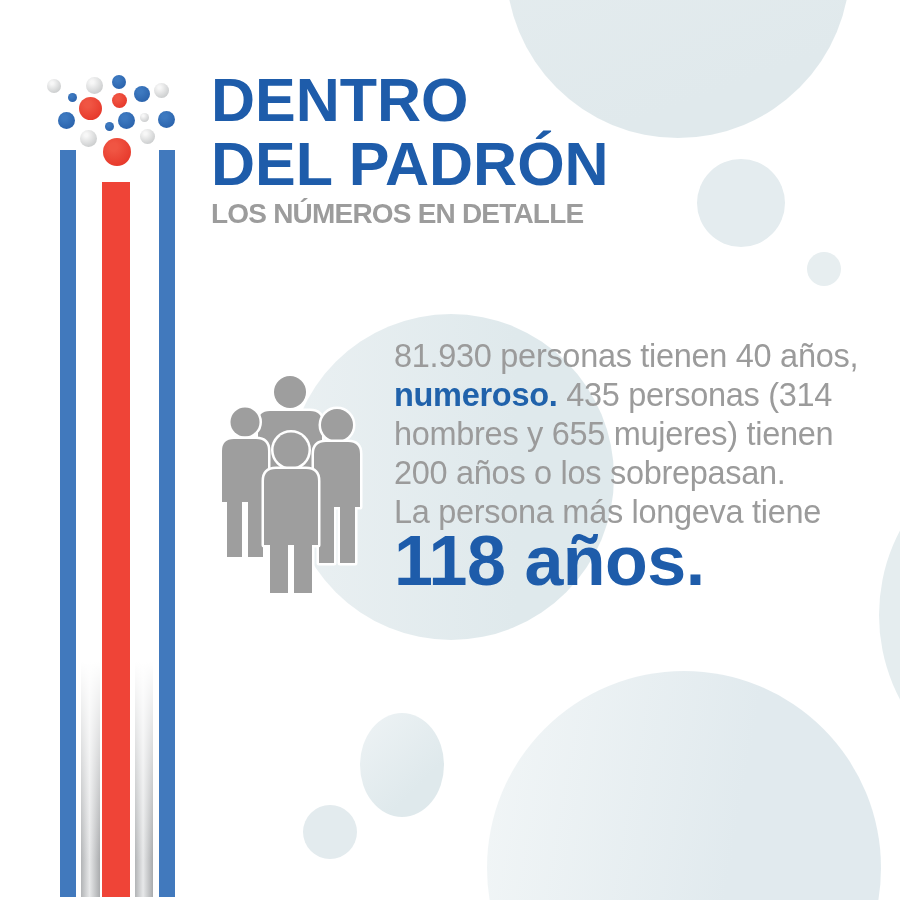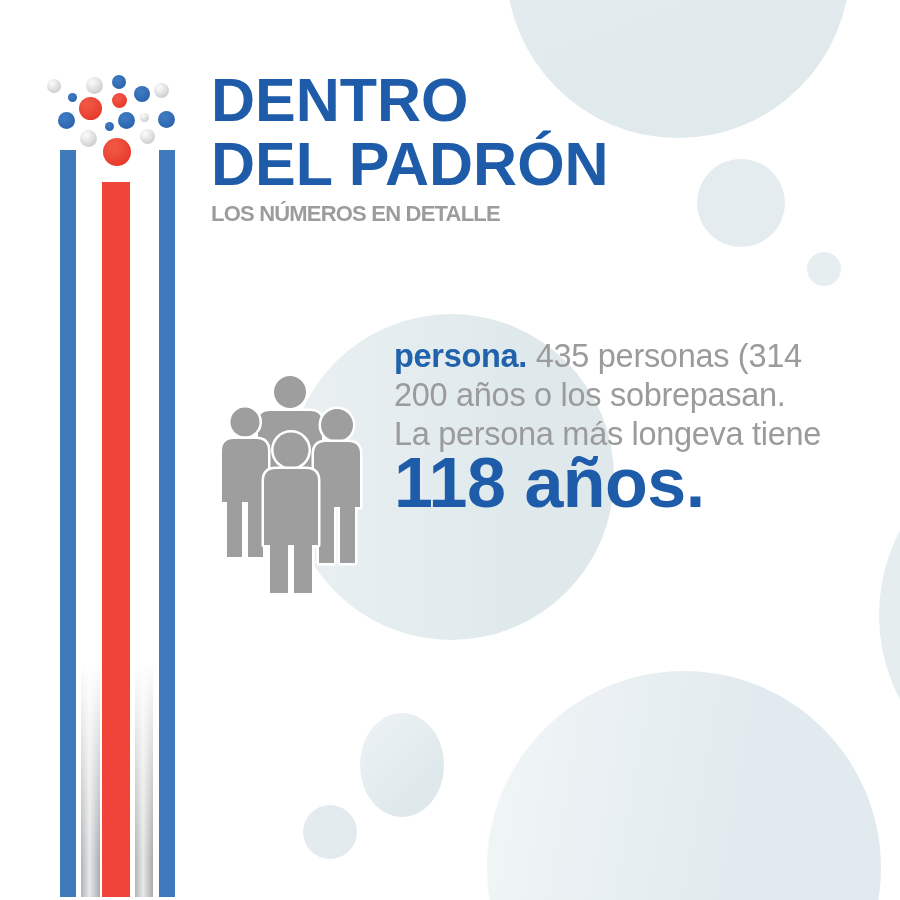--- a/index.html
+++ b/index.html
@@ -39,21 +39,21 @@
   .dot.blue  {background:radial-gradient(circle at 38% 32%, #3d79c0 15%, #2a62ab 80%);}
   .dot.silver{background:radial-gradient(circle at 36% 30%, #f7f7f7 10%, #c6c8c9 85%);}
 
   
   .title-block{position:absolute;left:187px;top:68px;}
   .title-line{
     font-size:61px;font-weight:800;color:#1e5caa;line-height:64px;
     letter-spacing:0px;white-space:nowrap;
   }
   .subtitle{
-    font-size:22px;font-weight:700;color:#9c9c9c;letter-spacing:-0.8px;
+    font-size:28px;font-weight:700;color:#9c9c9c;letter-spacing:-0.8px;
     line-height:36px;margin-top:0px;white-space:nowrap;
   }
 
   
   .people-icon{position:absolute;left:190px;top:368px;}
   .people-icon path,.people-icon circle{
     fill:#9e9e9e;stroke:#ffffff;stroke-width:5;paint-order:stroke;stroke-linejoin:round;
   }
 
   
@@ -122,19 +122,21 @@
     <path d="M8 83 Q8 71 20 71 H42 Q54 71 54 83 V134 H49 V189 H34 V134 H28 V189 H13 V134 H8 Z"></path>
 
     <circle cx="123" cy="57" r="16"></circle>
     <path d="M100 86 Q100 74 112 74 H134 Q146 74 146 86 V139 H141 V195 H126 V139 H120 V195 H105 V139 H100 Z"></path>
 
     <circle cx="77" cy="82" r="17.5"></circle>
     <path d="M50 113 Q50 101 62 101 H92 Q104 101 104 113 V177 H98 V225 H80 V177 H74 V225 H56 V177 H50 Z"></path>
   </svg>
 
   <div class="paragraph">
-    <div class="p-line"><span class="p-blue">persona.</span><span> 435 personas (314</span></div>
+    <div class="p-line">81.930 personas tienen 40 años,</div>
+    <div class="p-line"><span class="p-blue">numeroso.</span><span> 435 personas (314</span></div>
+    <div class="p-line">hombres y 655 mujeres) tienen</div>
     <div class="p-line">200 años o los sobrepasan.</div>
     <div class="p-line">La persona más longeva tiene</div>
     <span class="p-highlight">118 años.</span>
   </div>
 
 </div>
 
 </body></html>

